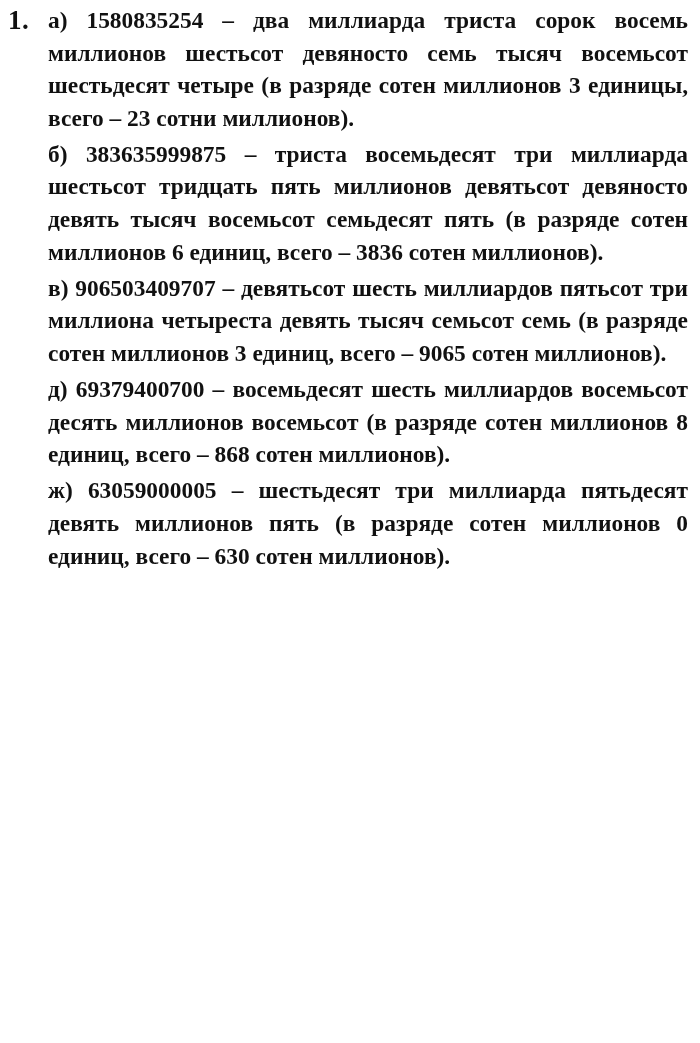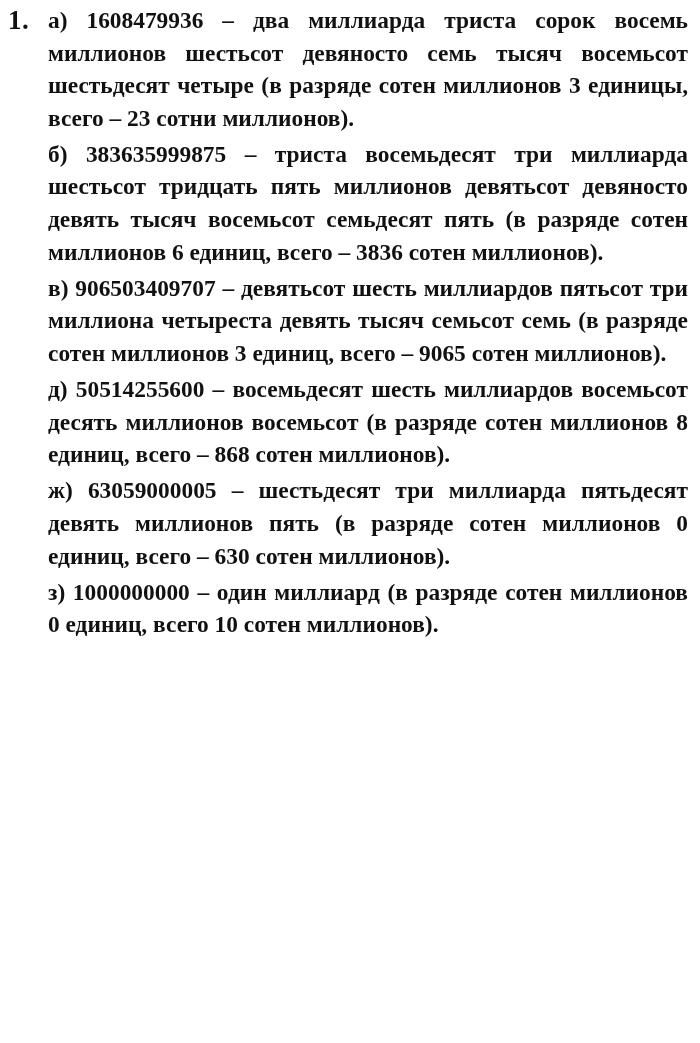--- a/index.html
+++ b/index.html
@@ -44,21 +44,20 @@
     -webkit-font-smoothing: antialiased;
   }
 </style>
 </head>
 <body>
 
 <div class="page">
   <div class="exercise">
     <div class="ex-num">1.</div>
     <div class="items">
-      <p class="item">а) 1608479936 – два миллиарда триста сорок восемь миллионов шестьсот девяносто семь тысяч восемьсот шестьдесят четыре (в разряде сотен миллионов 3 единицы, всего – 23 сотни миллионов).</p>
+      <p class="item">а) 1580835254 – два миллиарда триста сорок восемь миллионов шестьсот девяносто семь тысяч восемьсот шестьдесят четыре (в разряде сотен миллионов 3 единицы, всего – 23 сотни миллионов).</p>
       <p class="item">б) 383635999875 – триста восемьдесят три миллиарда шестьсот тридцать пять миллионов девятьсот девяносто девять тысяч восемьсот семьдесят пять (в разряде сотен миллионов 6 единиц, всего – 3836 сотен миллионов).</p>
       <p class="item">в) 906503409707 – девятьсот шесть миллиардов пятьсот три миллиона четыреста девять тысяч семьсот семь (в разряде сотен миллионов 3 единиц, всего – 9065 сотен миллионов).</p>
-      <p class="item">д) 50514255600 – восемьдесят шесть миллиардов восемьсот десять миллионов восемьсот (в разряде сотен миллионов 8 единиц, всего – 868 сотен миллионов).</p>
+      <p class="item">д) 69379400700 – восемьдесят шесть миллиардов восемьсот десять миллионов восемьсот (в разряде сотен миллионов 8 единиц, всего – 868 сотен миллионов).</p>
       <p class="item">ж) 63059000005 – шестьдесят три миллиарда пятьдесят девять миллионов пять (в разряде сотен миллионов 0 единиц, всего – 630 сотен миллионов).</p>
-      <p class="item">з) 1000000000 – один миллиард (в разряде сотен миллионов 0 единиц, всего 10 сотен миллионов).</p>
     </div>
   </div>
 </div>
 
 </body></html>

